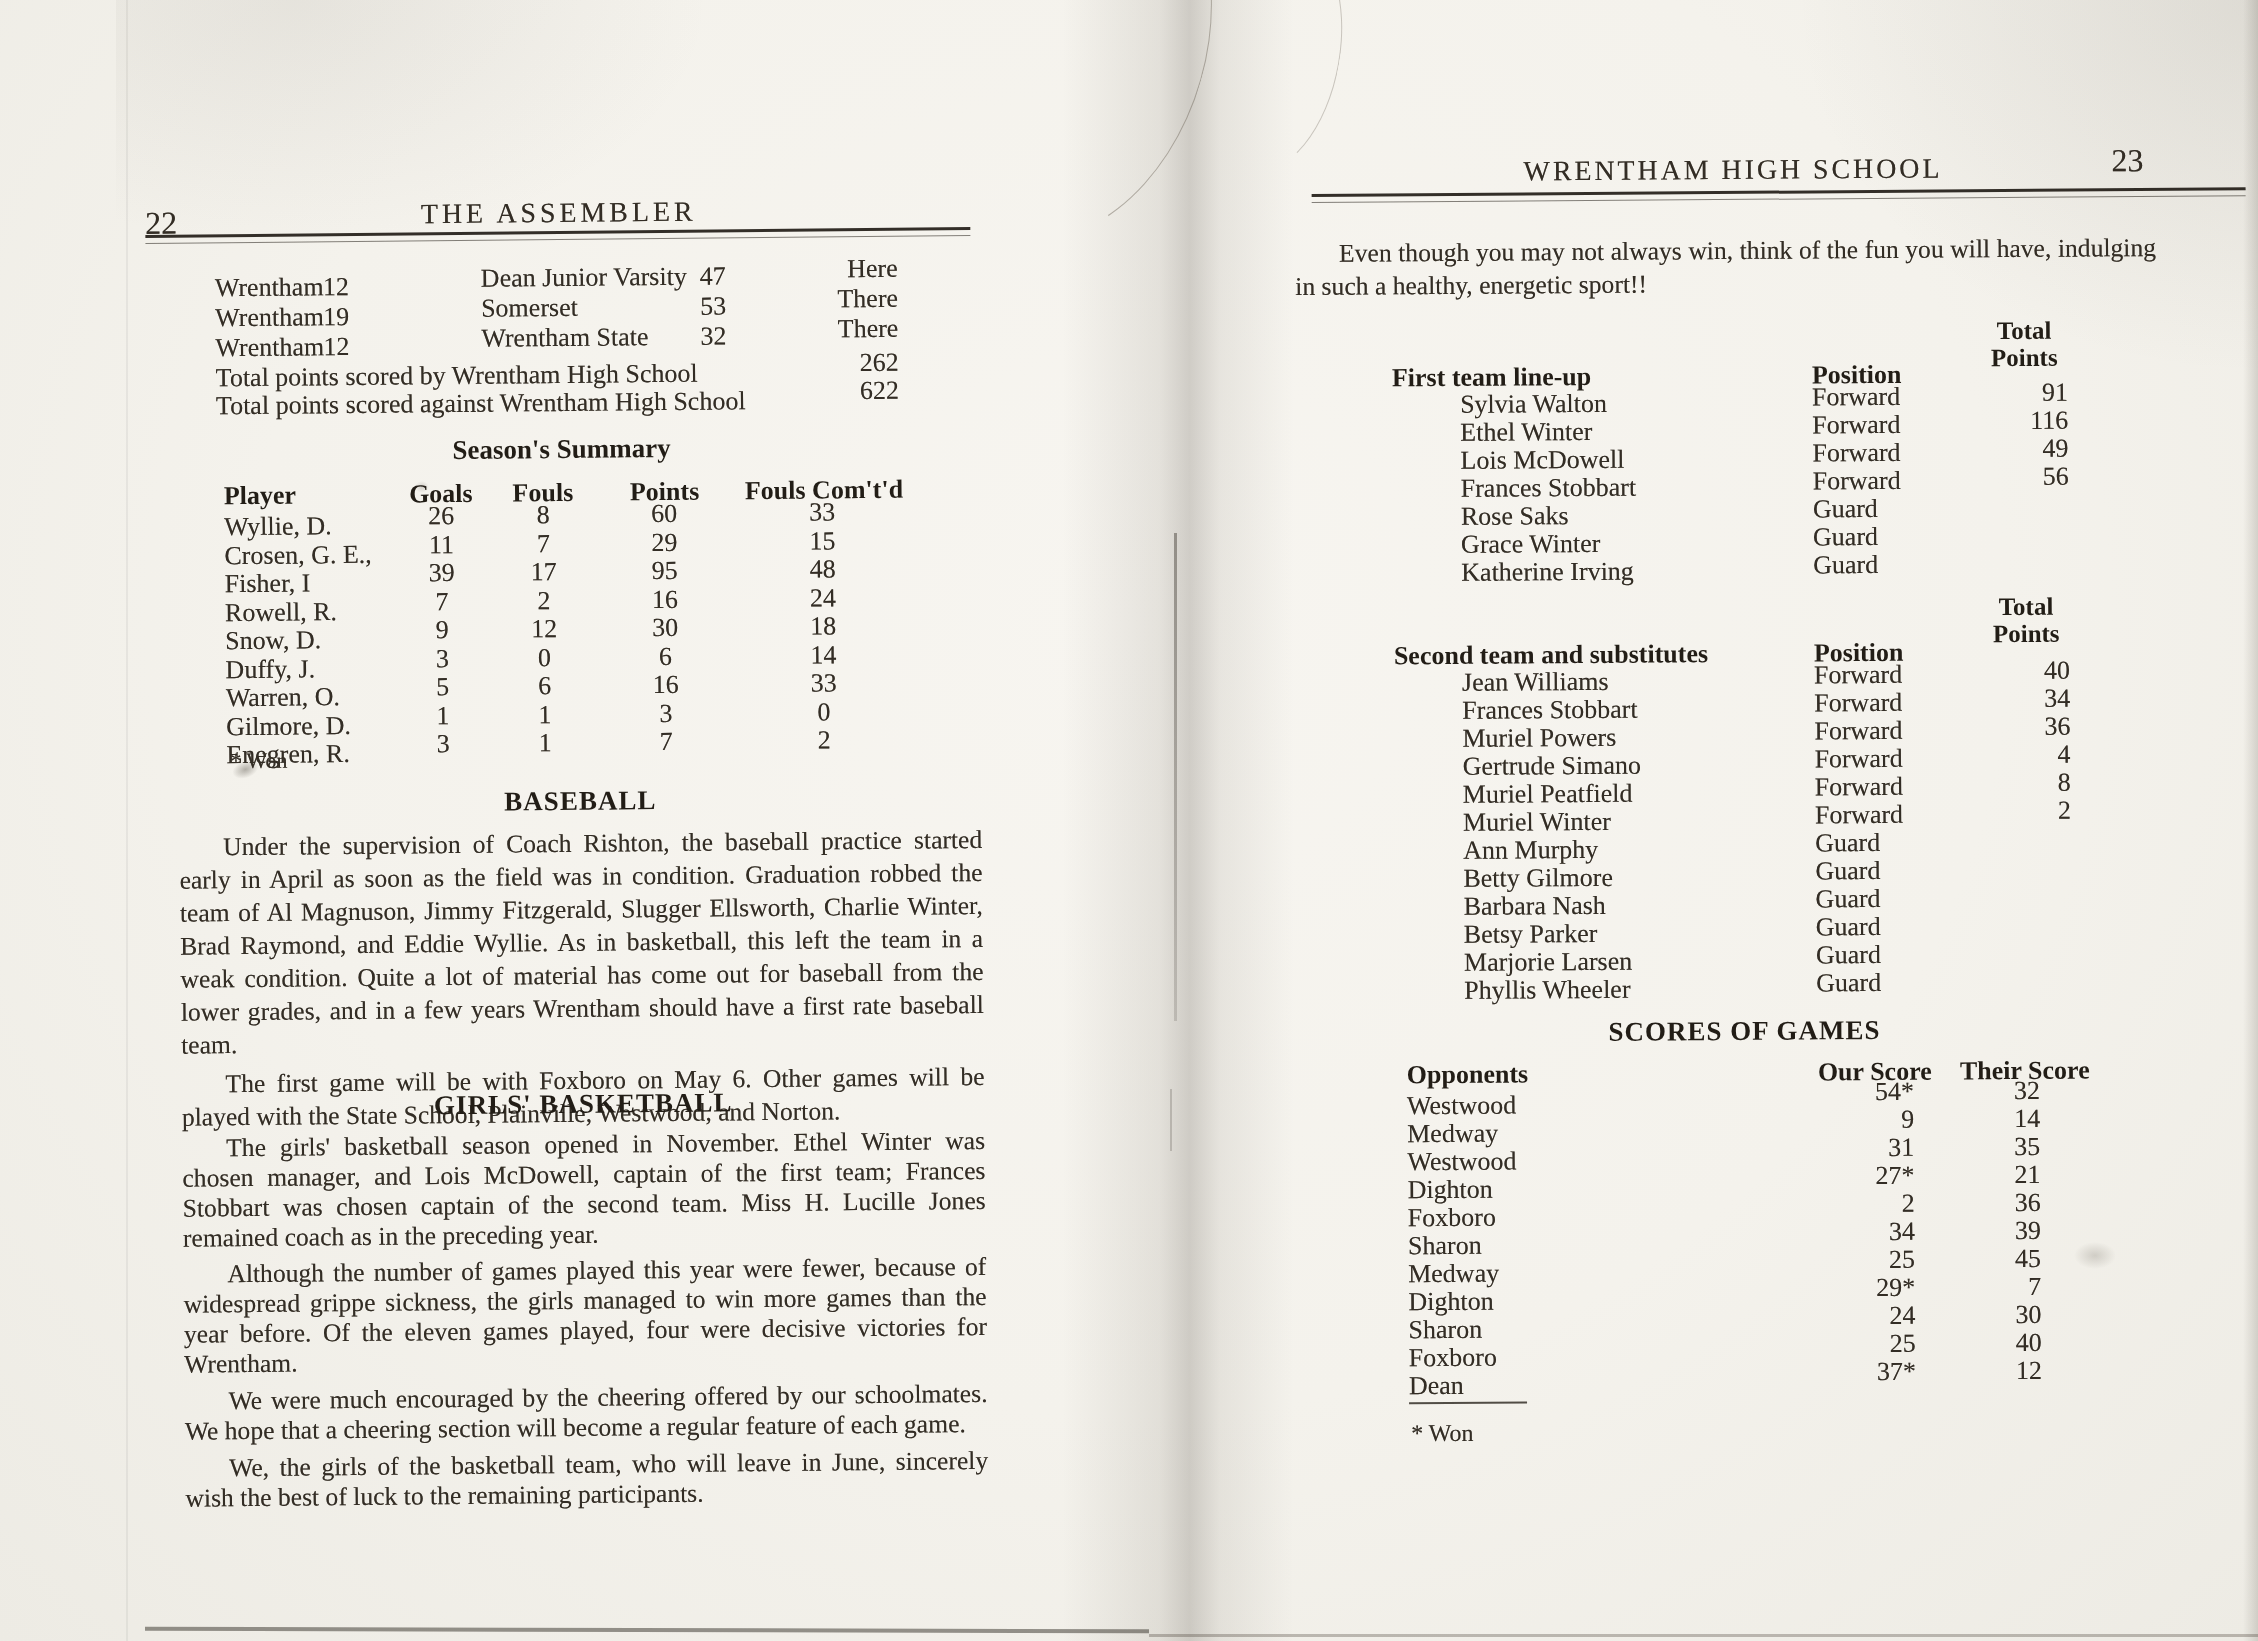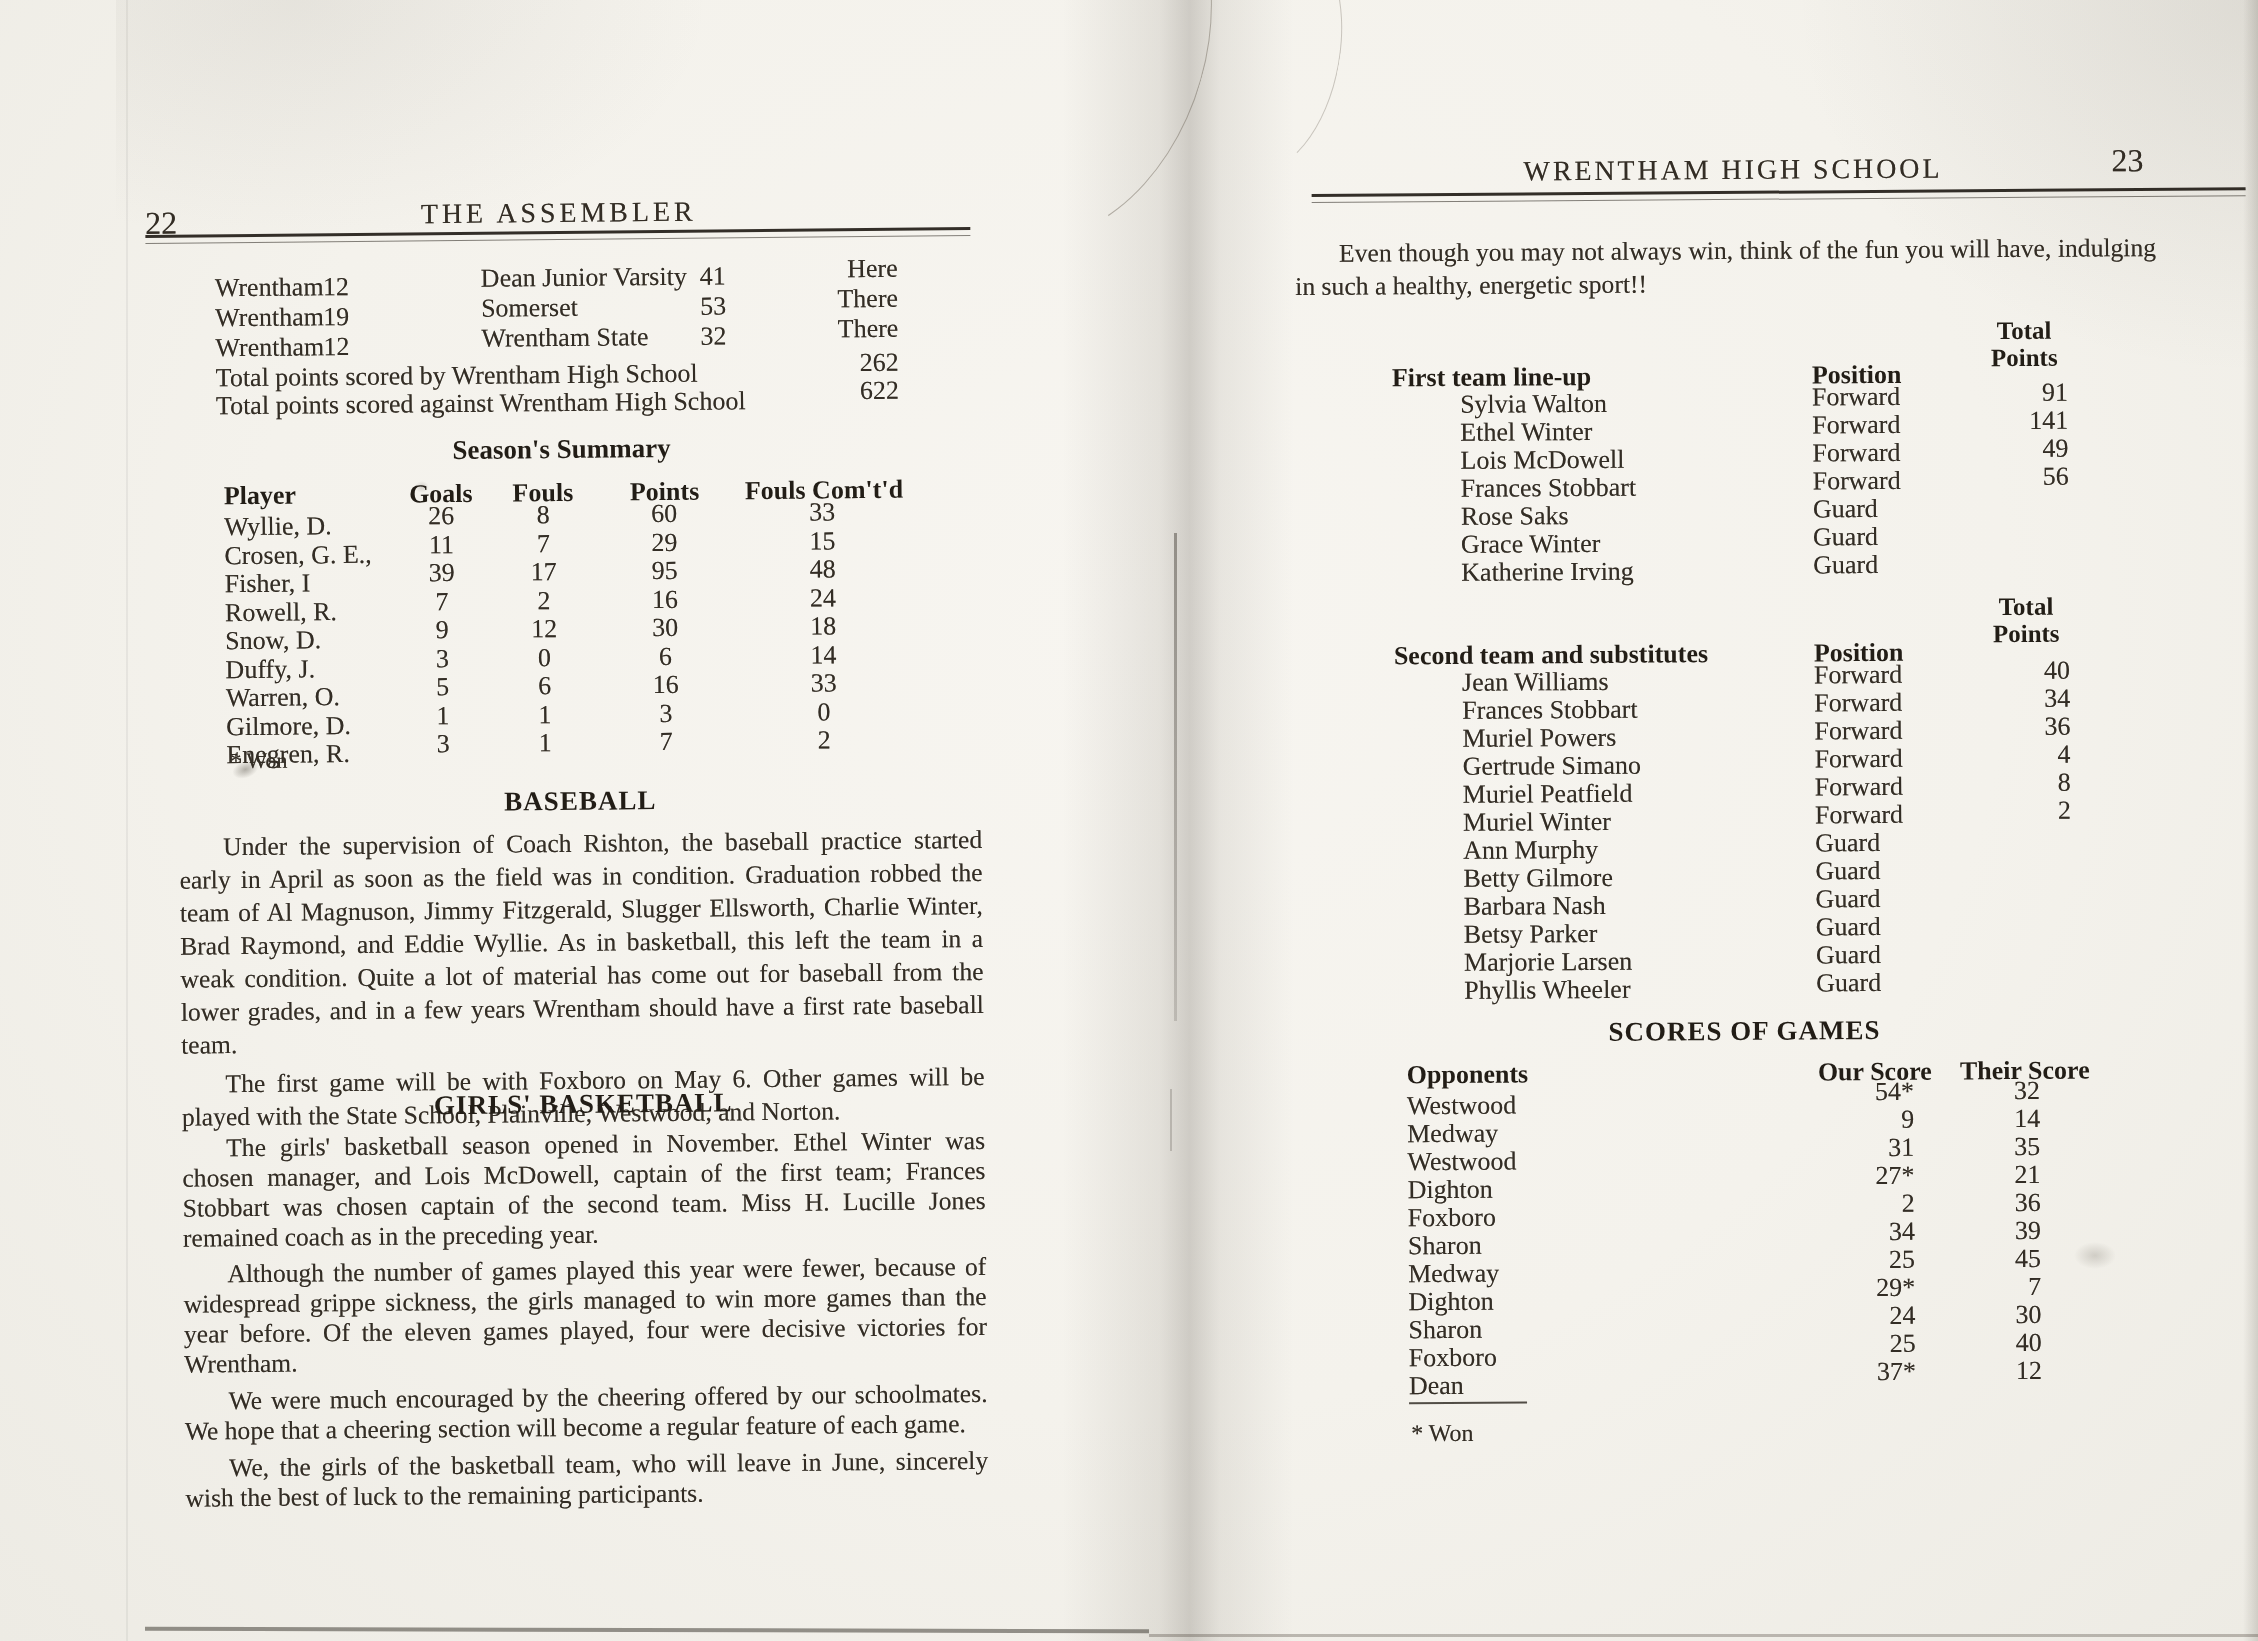--- a/index.html
+++ b/index.html
@@ -143,21 +143,21 @@
     <div class="abs pageno ink" style="left:151px;top:201px;">22</div>
     <div class="abs running ink" style="left:154px;top:197px;width:821px;">THE ASSEMBLER</div>
     <div class="abs dblrule" style="left:151px;top:231px;width:825px;"></div>
 
     <div class="abs results">
 
         <div class="rrow ink">
           <span class="r-team">Wrentham</span>
           <span class="r-tscore">12</span>
           <span class="r-opp">Dean Junior Varsity</span>
-          <span class="r-oscore">41</span>
+          <span class="r-oscore">47</span>
           <span class="r-loc">Here</span>
         </div>
 
         <div class="rrow ink">
           <span class="r-team">Wrentham</span>
           <span class="r-tscore">19</span>
           <span class="r-opp">Somerset</span>
           <span class="r-oscore">53</span>
           <span class="r-loc">There</span>
         </div>
@@ -312,21 +312,21 @@
 
           <div class="teamrow ink">
             <span class="tm-name">Sylvia Walton</span>
             <span class="tm-pos">Forward</span>
             <span class="tm-pts">91</span>
           </div>
 
           <div class="teamrow ink">
             <span class="tm-name">Ethel Winter</span>
             <span class="tm-pos">Forward</span>
-            <span class="tm-pts">141</span>
+            <span class="tm-pts">116</span>
           </div>
 
           <div class="teamrow ink">
             <span class="tm-name">Lois McDowell</span>
             <span class="tm-pos">Forward</span>
             <span class="tm-pts">49</span>
           </div>
 
           <div class="teamrow ink">
             <span class="tm-name">Frances Stobbart</span>

